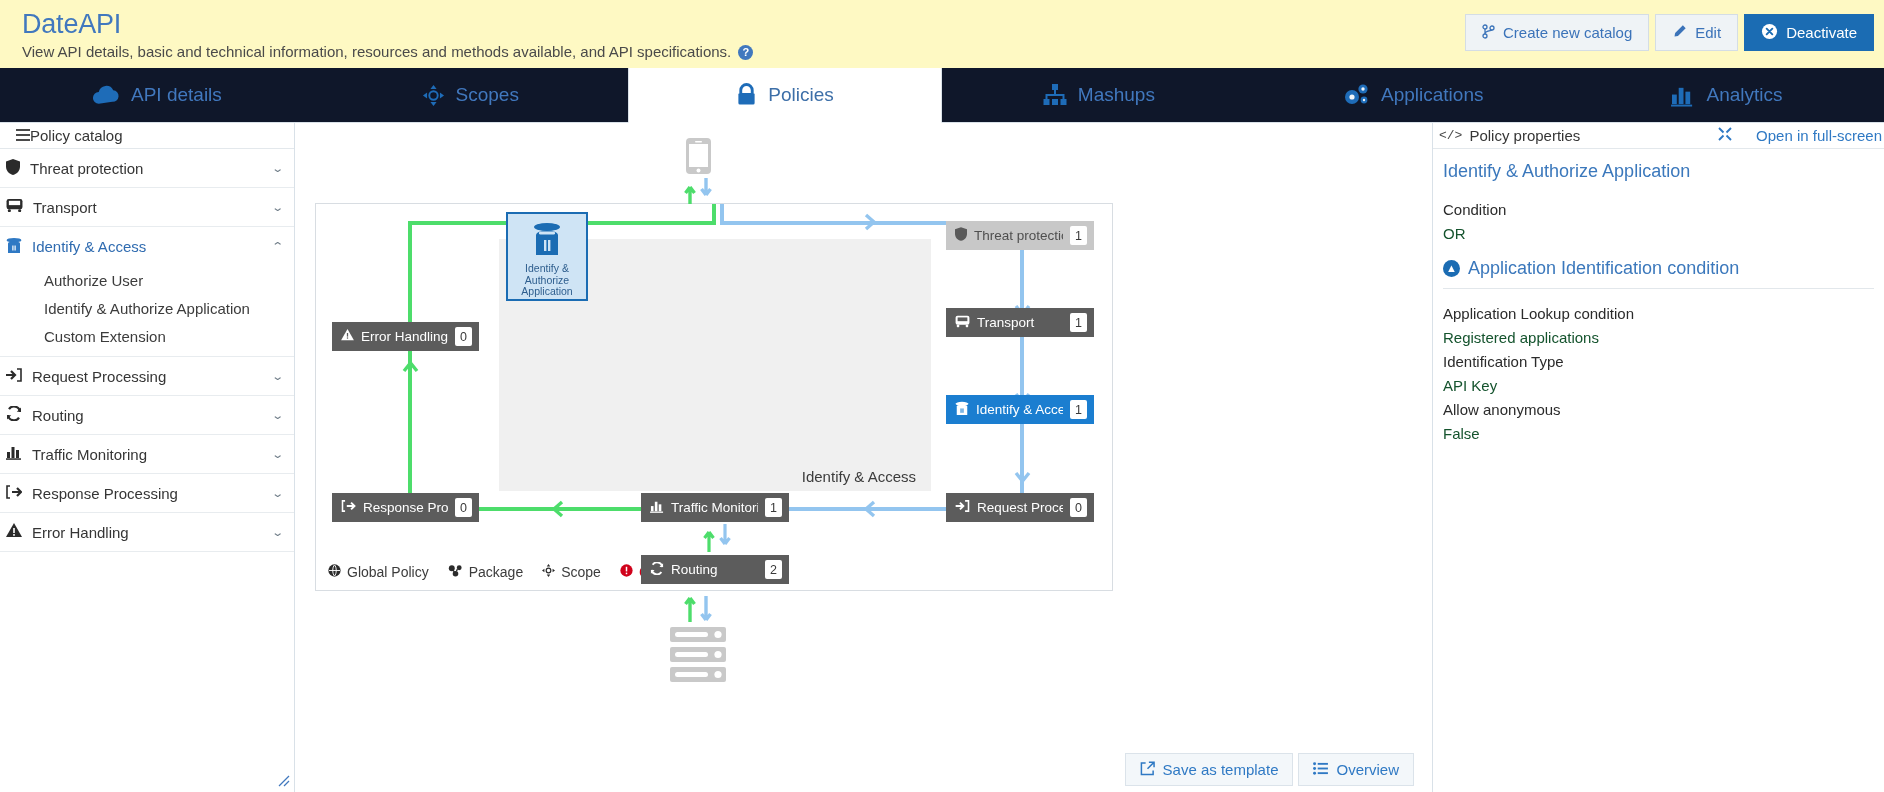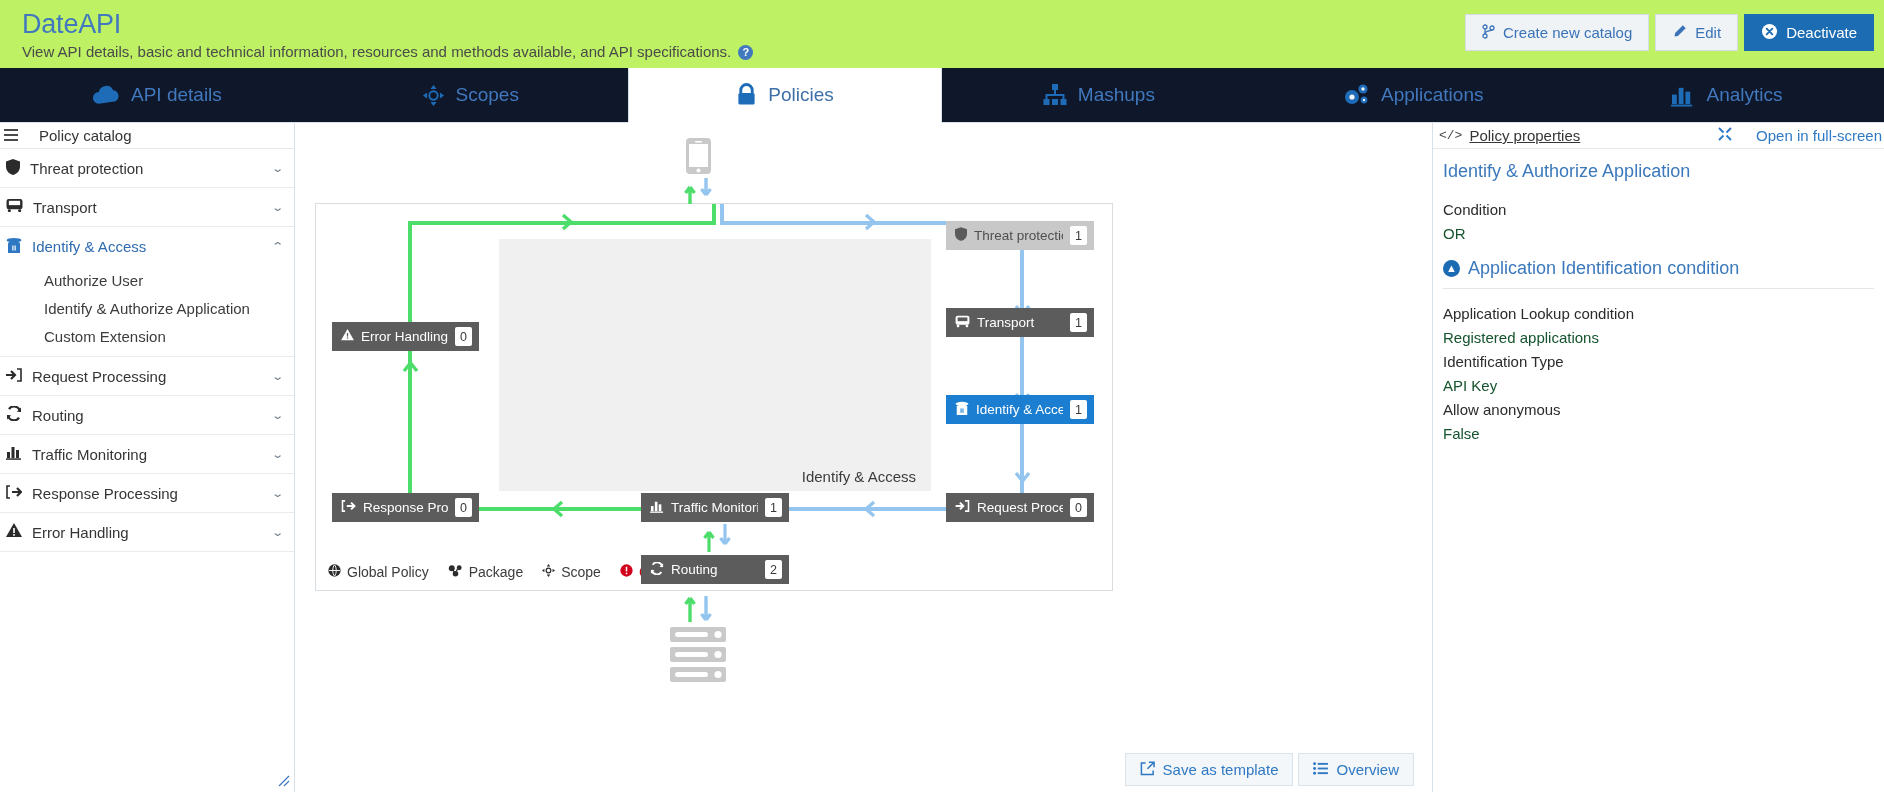--- a/index.html
+++ b/index.html
@@ -8,21 +8,21 @@
     font-family: "Liberation Sans", sans-serif;
     background: #ffffff;
     overflow: hidden;
     color: #333;
   }
 
   
   .page-header {
     position: relative;
     height: 68px;
-    background: #bef264;
+    background: #fef9c3;
     padding: 8px 18px 0 22px;
   }
   .page-title {
     font-size: 27px;
     color: #4178be;
     font-weight: 400;
     line-height: 32px;
     letter-spacing: -0.2px;
   }
   .page-subtitle {
@@ -105,22 +105,22 @@
 
   
   .sidebar {
     width: 295px;
     border-right: 1px solid #d9e1e8;
     background: #ffffff;
     position: relative;
   }
   .sidebar-head {
     height: 26px;
-    display: flex; align-items: center; gap: 21px;
-    padding: 0 4px;
+    display: flex; align-items: center; gap: 0;
+    padding: 0 16px;
     font-size: 15px;
     color: #353535;
     border-bottom: 1px solid #e3e8ec;
   }
   .cat-row {
     height: 39px;
     display: flex; align-items: center;
     padding: 0 12px 0 6px;
     border-bottom: 1px solid #e8ecef;
     font-size: 15px;
@@ -272,21 +272,21 @@
   }
   .rp-head {
     height: 26px;
     display: flex; align-items: center;
     padding: 0 2px 0 6px;
     font-size: 15px;
     color: #353535;
     border-bottom: 1px solid #e3e8ec;
     gap: 7px;
   }
-  .rp-head .rp-title { flex: 1; text-decoration: underline; }
+  .rp-head .rp-title { flex: 1; }
   .rp-fullscreen {
     display: flex; align-items: center; gap: 24px;
     color: #2f79c4; cursor: pointer;
     white-space: nowrap;
   }
   .rp-body { padding: 12px 10px 0 10px; }
   .rp-policyname {
     font-size: 18px;
     color: #3b78bc;
     margin-bottom: 16px;
@@ -720,20 +720,35 @@
         <span class="badge">2</span>
       </div>
 
       <div class="ln" style="left:385px; top:320px;">
         <svg width="34" height="28" viewBox="0 0 34 28">
           <path d="M8 28V8M8 8l-4.5 6M8 8l4.5 6" stroke="#4ddd6b" stroke-width="3.2" fill="none"></path>
           <path d="M24 0v20M24 20l-4.5-6M24 20l4.5-6" stroke="#93c5ef" stroke-width="3.2" fill="none"></path>
         </svg>
       </div>
 
+      <div class="policy-card">
+        <span>
+          <svg width="36" height="34" viewBox="0 0 36 34">
+            <ellipse cx="18" cy="6" rx="13" ry="4" fill="#1b6cb3"></ellipse>
+            <rect x="8" y="3" width="20" height="6" rx="2" fill="#1b6cb3"></rect>
+            <path d="M7 14c0-2.6 5-4.6 11-4.6S29 11.4 29 14v20H7z" fill="#1b6cb3"></path>
+            <rect x="15" y="19" width="2.4" height="11" fill="#cfe4f5"></rect>
+            <rect x="19" y="19" width="2.4" height="11" fill="#cfe4f5"></rect>
+            <rect x="10" y="10.6" width="16" height="3" rx="1.4" fill="#cfe4f5"></rect>
+          </svg>
+        </span>
+        <div class="pc-label">Identify &amp;</div>
+        <div class="pc-label" style="margin-top:0">Authorize</div>
+        <div class="pc-label" style="margin-top:0">Application</div>
+      </div>
 
       <div class="legend">
         <span class="li">
           <span>
             <svg width="13" height="13" viewBox="0 0 14 14">
                 <circle cx="7" cy="7" r="6.6" fill="#2b2b2b"></circle>
                 <path d="M1 7h12M7 1c2.5 2.4 2.5 9.6 0 12M7 1C4.5 3.4 4.5 10.6 7 13" stroke="#ffffff" stroke-width="1" fill="none"></path>
               </svg>
           </span>
           <span>Global Policy</span>

